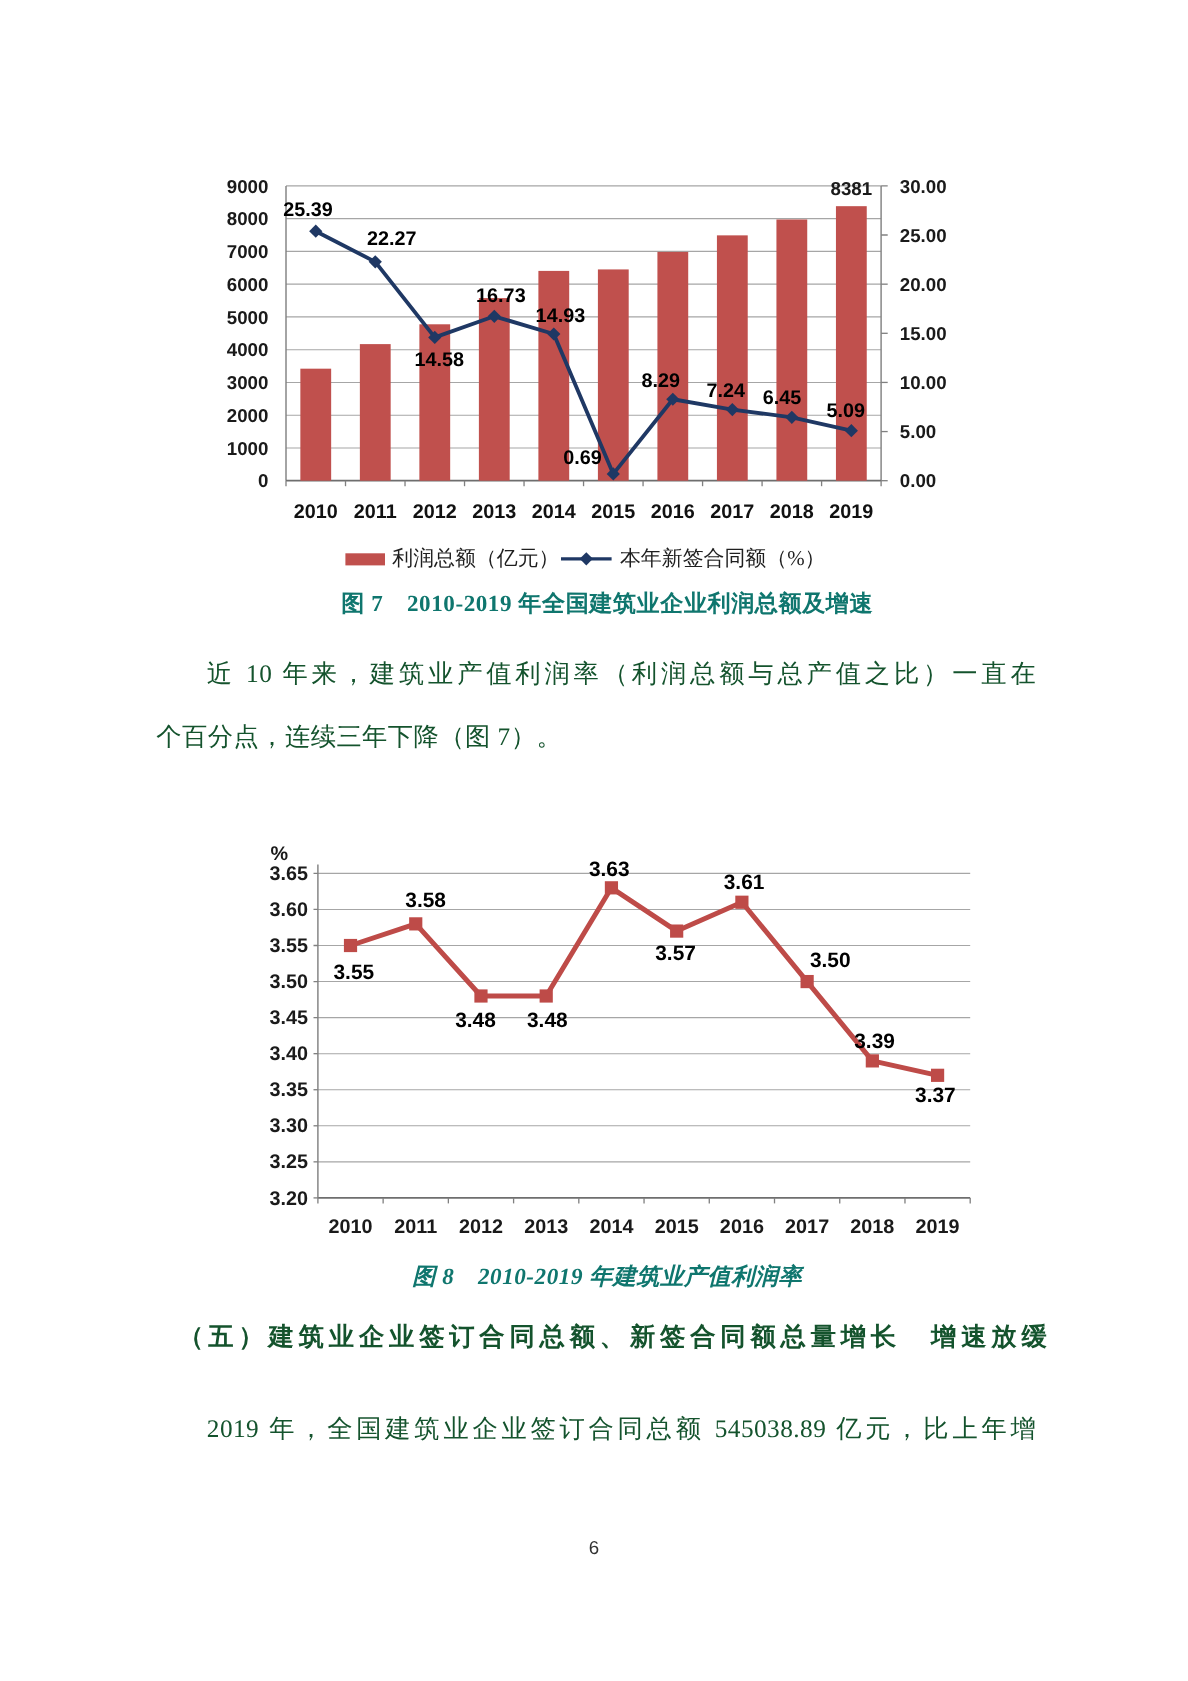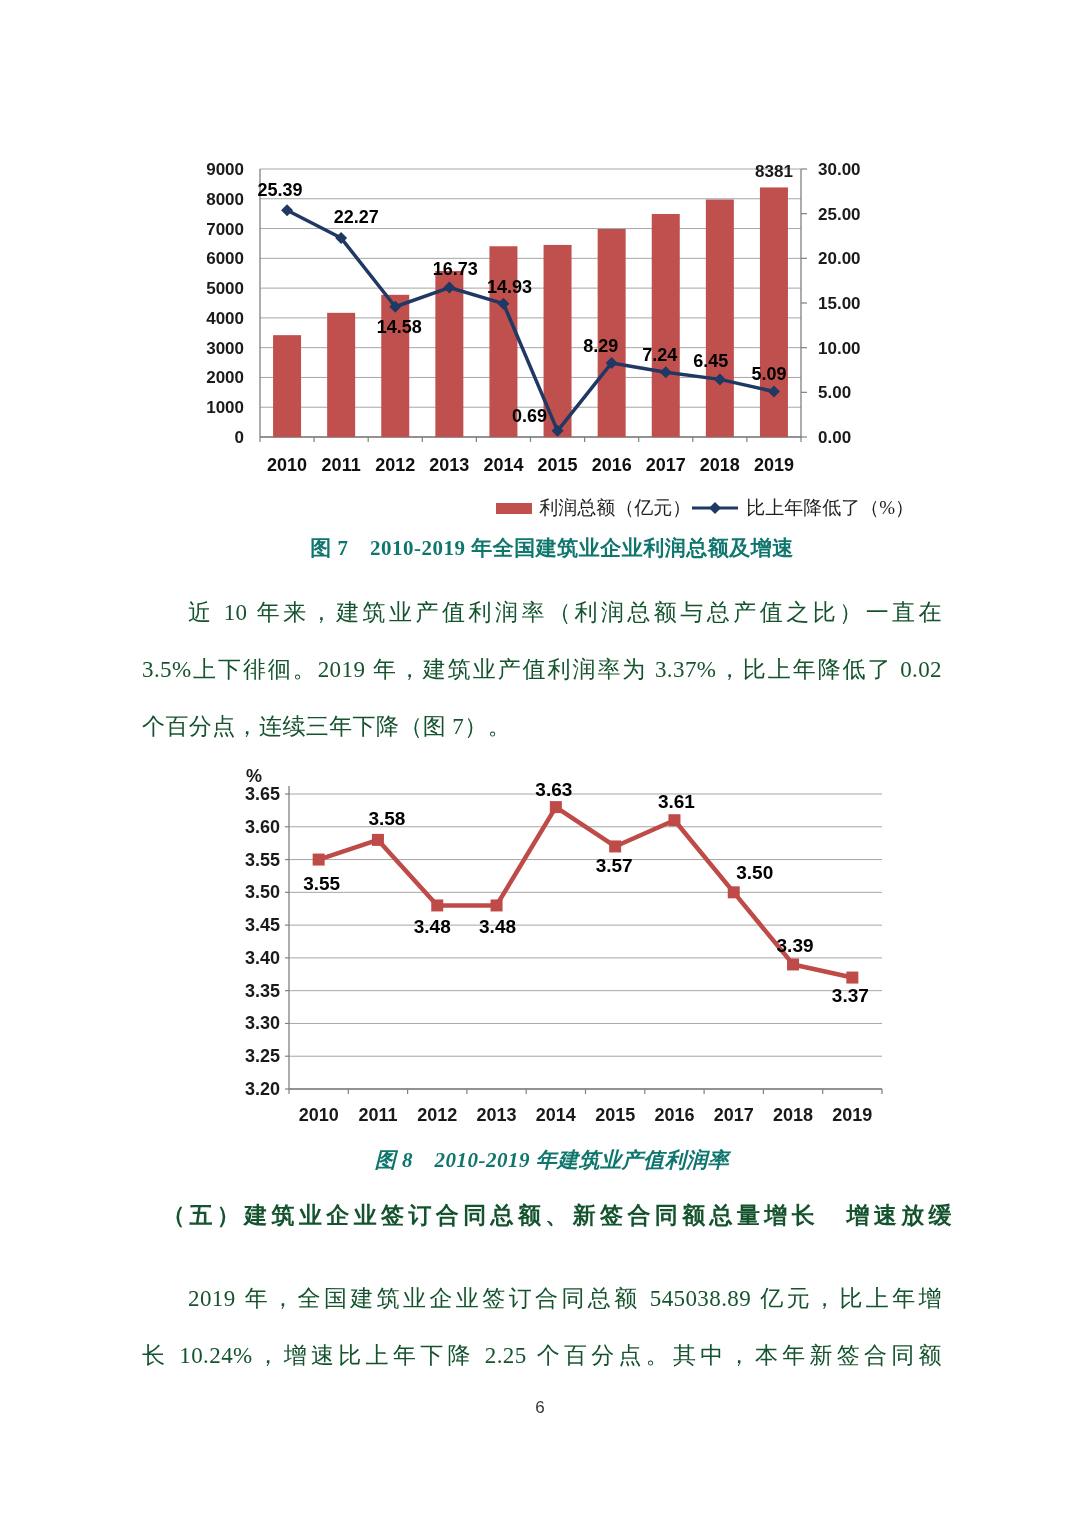--- a/index.html
+++ b/index.html
@@ -10,21 +10,21 @@
   }
   .chart-svg{position:absolute;}
   .chart-svg text{font-family:"Liberation Sans","DejaVu Sans",sans-serif;}
   .ax{font-size:17px;font-weight:700;fill:#1a1a1a;}
   .ax2{font-size:18px;font-weight:600;fill:#1a1a1a;}
   .yr{font-size:18px;font-weight:700;fill:#111111;}
   .dlab{font-size:18px;font-weight:700;fill:#000000;}
   .dlab2{font-size:19px;font-weight:700;fill:#000000;}
   .legend{
     position:absolute;left:150px;top:496px;width:764px;height:24px;
-    display:flex;justify-content:flex-end;align-items:center;
+    display:flex;justify-content:center;align-items:center;
     font-size:19px;color:#1f1f1f;
   }
   .legend-item{display:flex;align-items:center;gap:7px;}
   .sw-bar{width:36px;height:11px;display:inline-block;}
   .caption{
     position:absolute;left:0;width:1080px;text-align:center;
     font-size:21px;font-weight:700;color:#0f766e;letter-spacing:0.5px;margin-left:12px;
   }
   .caption.fig7{top:534px;}
   .caption.fig8{top:1146px;font-style:italic;}
@@ -147,29 +147,28 @@
   <div class="legend">
     <div class="legend-item">
       <span id="sw-bar" class="sw-bar" style="background: rgb(192, 80, 77);"></span>
       <span>利润总额（亿元）</span>
     </div>
     <div class="legend-item">
       <svg id="sw-line" width="48" height="14">
         <line id="sw-line-l" x1="1" y1="7" x2="47" y2="7" stroke-width="3" stroke="#1F3864"></line>
         <polygon id="sw-line-d" points="24,1 30,7 24,13 18,7" fill="#1F3864"></polygon>
       </svg>
-      <span>比上年降低了（%）</span>
+      <span>本年新签合同额（%）</span>
     </div>
   </div>
 
   <div class="caption fig7">图 7　2010-2019 年全国建筑业企业利润总额及增速</div>
 
   <div class="para para1">
     <div class="line indent">近 10 年来，建筑业产值利润率（利润总额与总产值之比）一直在</div>
-    <div class="line">3.5%上下徘徊。2019 年，建筑业产值利润率为 3.37%，比上年降低了 0.02</div>
     <div class="line last">个百分点，连续三年下降（图 7）。</div>
   </div>
 
   <svg id="chart8" class="chart-svg" viewBox="230 755 670 375" style="left:230px;top:755px;width:670px;height:375px">
       <line x1="289" y1="1089" x2="882" y2="1089" stroke="#6E6E6E" stroke-width="1.6"></line>
       <line x1="285" y1="1089" x2="289" y2="1089" stroke="#808080" stroke-width="1.2"></line>
       <text x="280" y="1095" class="ax2" text-anchor="end">3.20</text>
       <line x1="289" y1="1056.2222222222224" x2="882" y2="1056.2222222222224" stroke="#A6A6A6" stroke-width="1"></line>
       <line x1="285" y1="1056.2222222222224" x2="289" y2="1056.2222222222224" stroke="#808080" stroke-width="1.2"></line>
       <text x="280" y="1062.2222222222224" class="ax2" text-anchor="end">3.25</text>
@@ -242,18 +241,17 @@
       <text x="793.05" y="1121" class="ax2" text-anchor="middle">2018</text>
       <text x="852.35" y="1121" class="ax2" text-anchor="middle">2019</text>
     </svg>
 
   <div class="caption fig8">图 8　2010-2019 年建筑业产值利润率</div>
 
   <div class="heading">（五）建筑业企业签订合同总额、新签合同额总量增长　增速放缓</div>
 
   <div class="para para2">
     <div class="line indent">2019 年，全国建筑业企业签订合同总额 545038.89 亿元，比上年增</div>
-    <div class="line">长 10.24%，增速比上年下降 2.25 个百分点。其中，本年新签合同额</div>
   </div>
 
   <div class="page-number">6</div>
 
 </div>
 
 </body></html>

